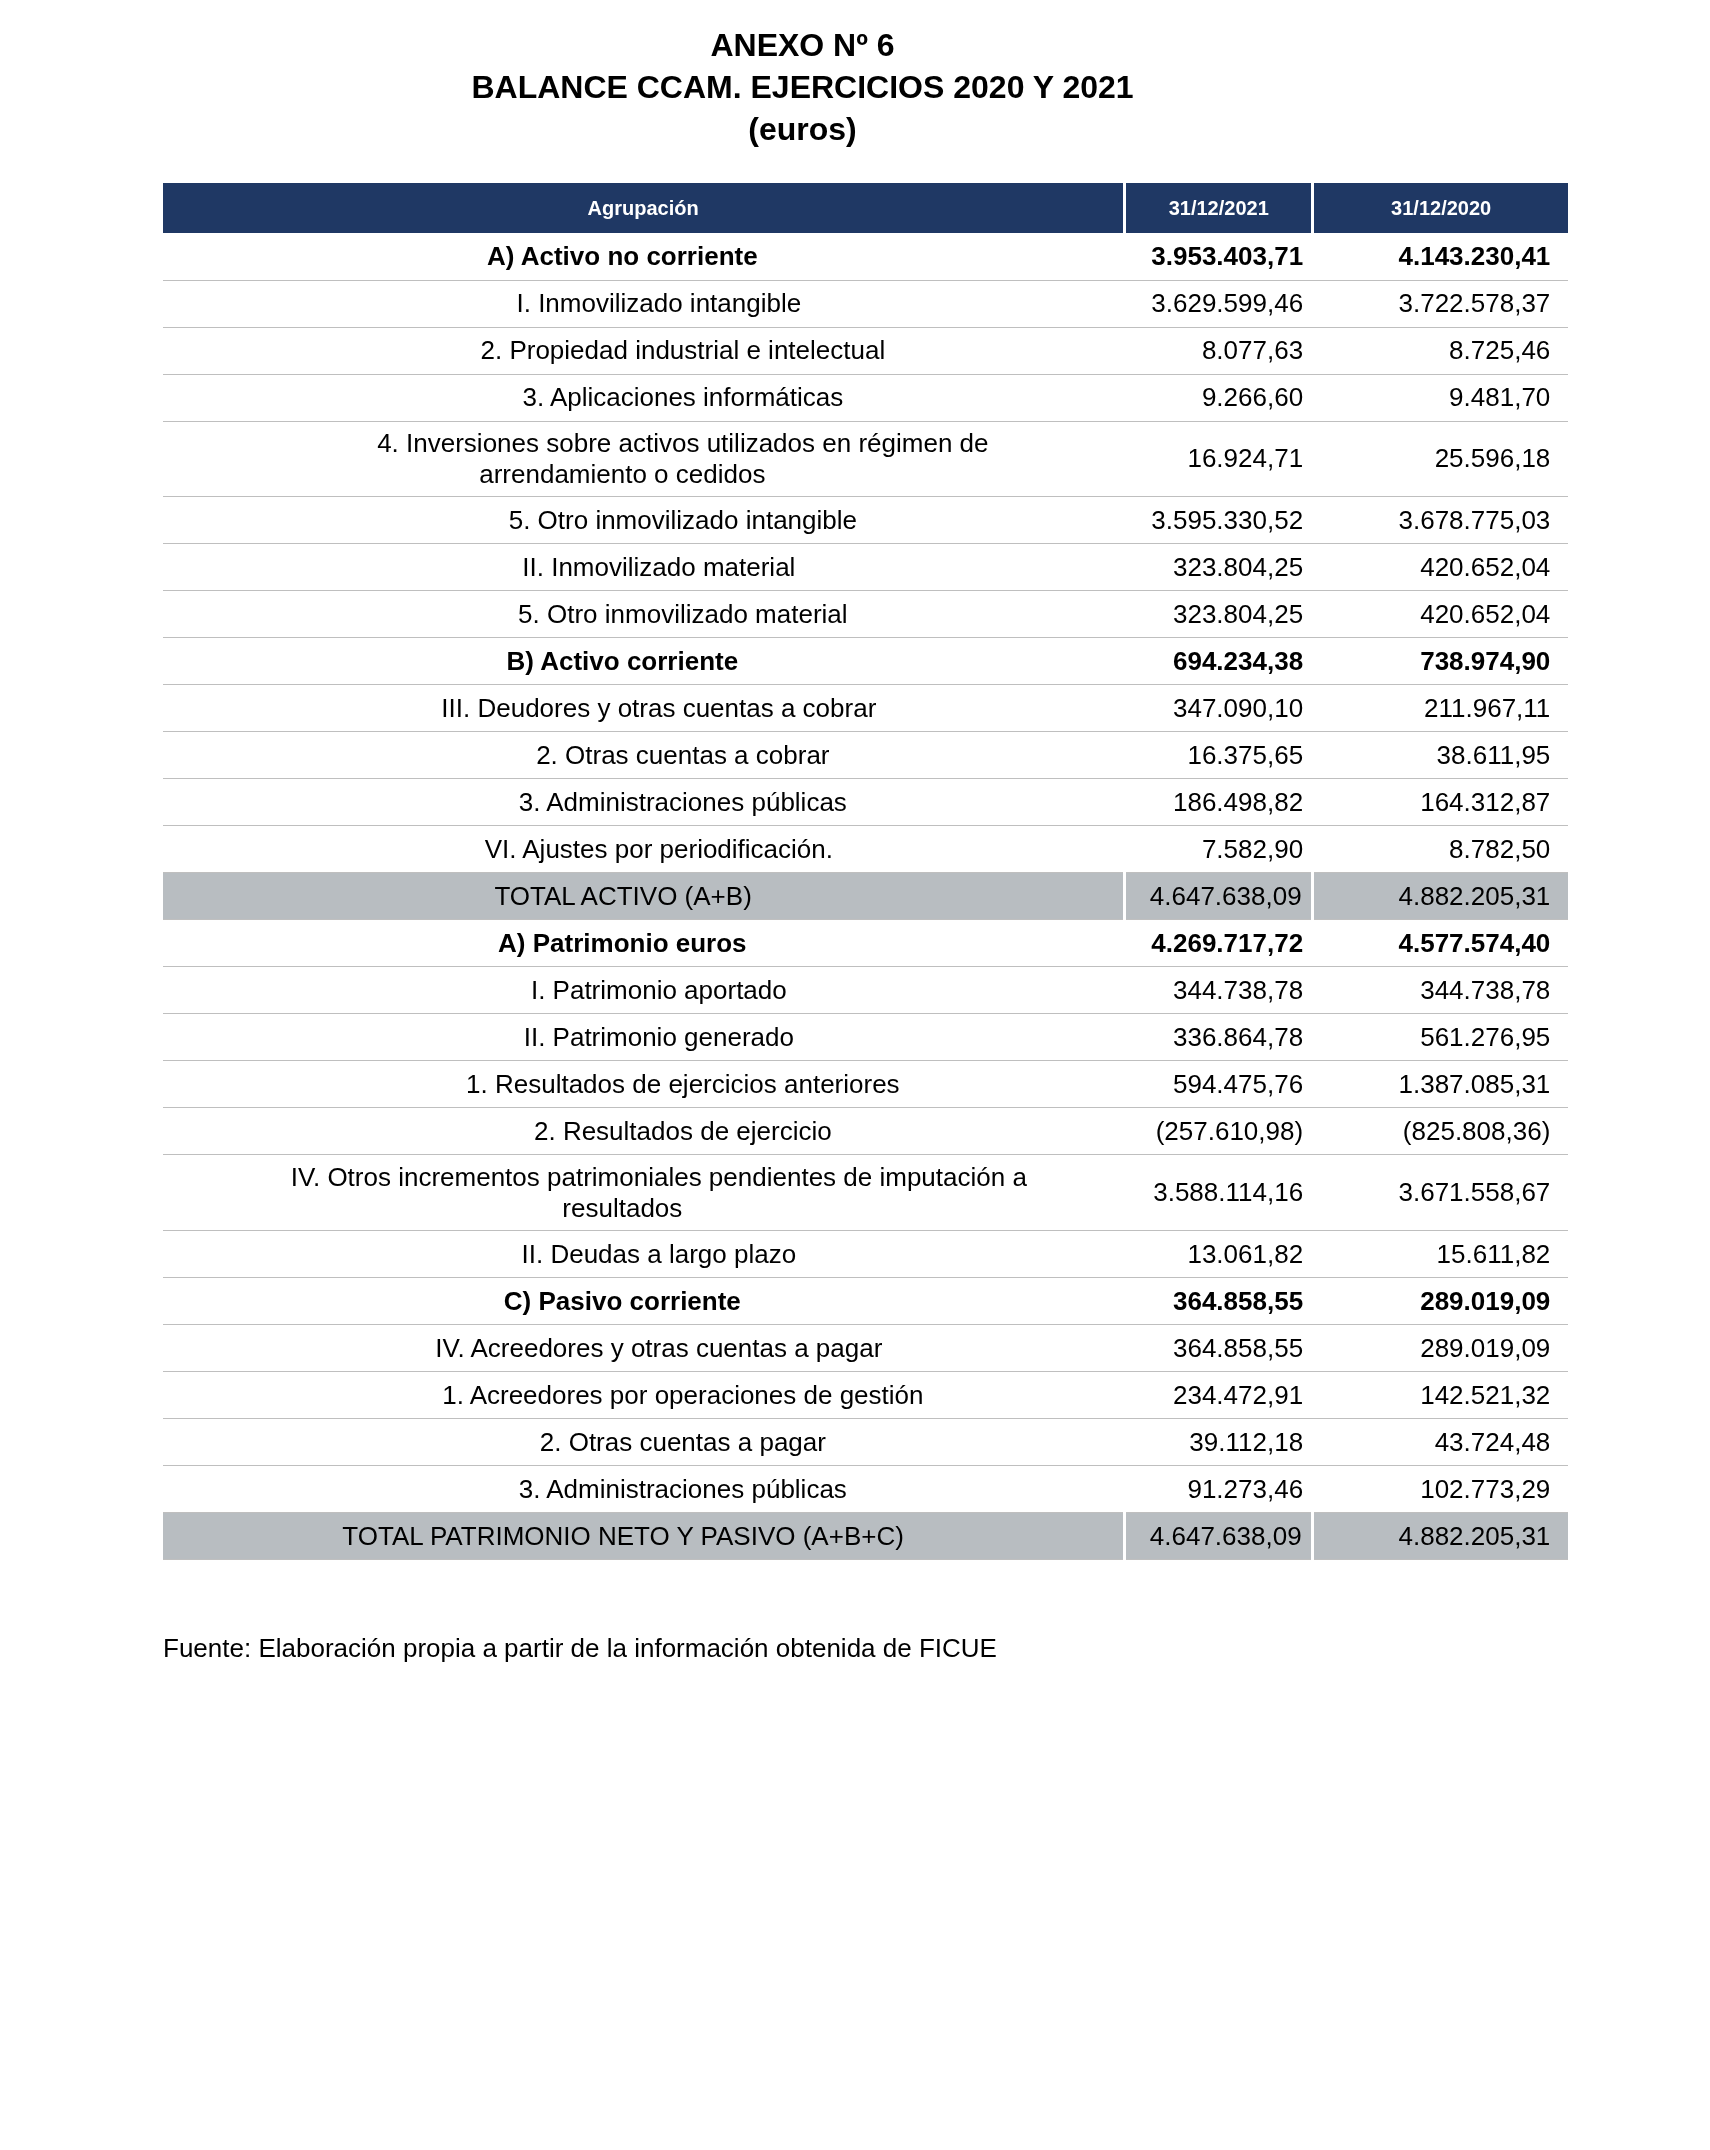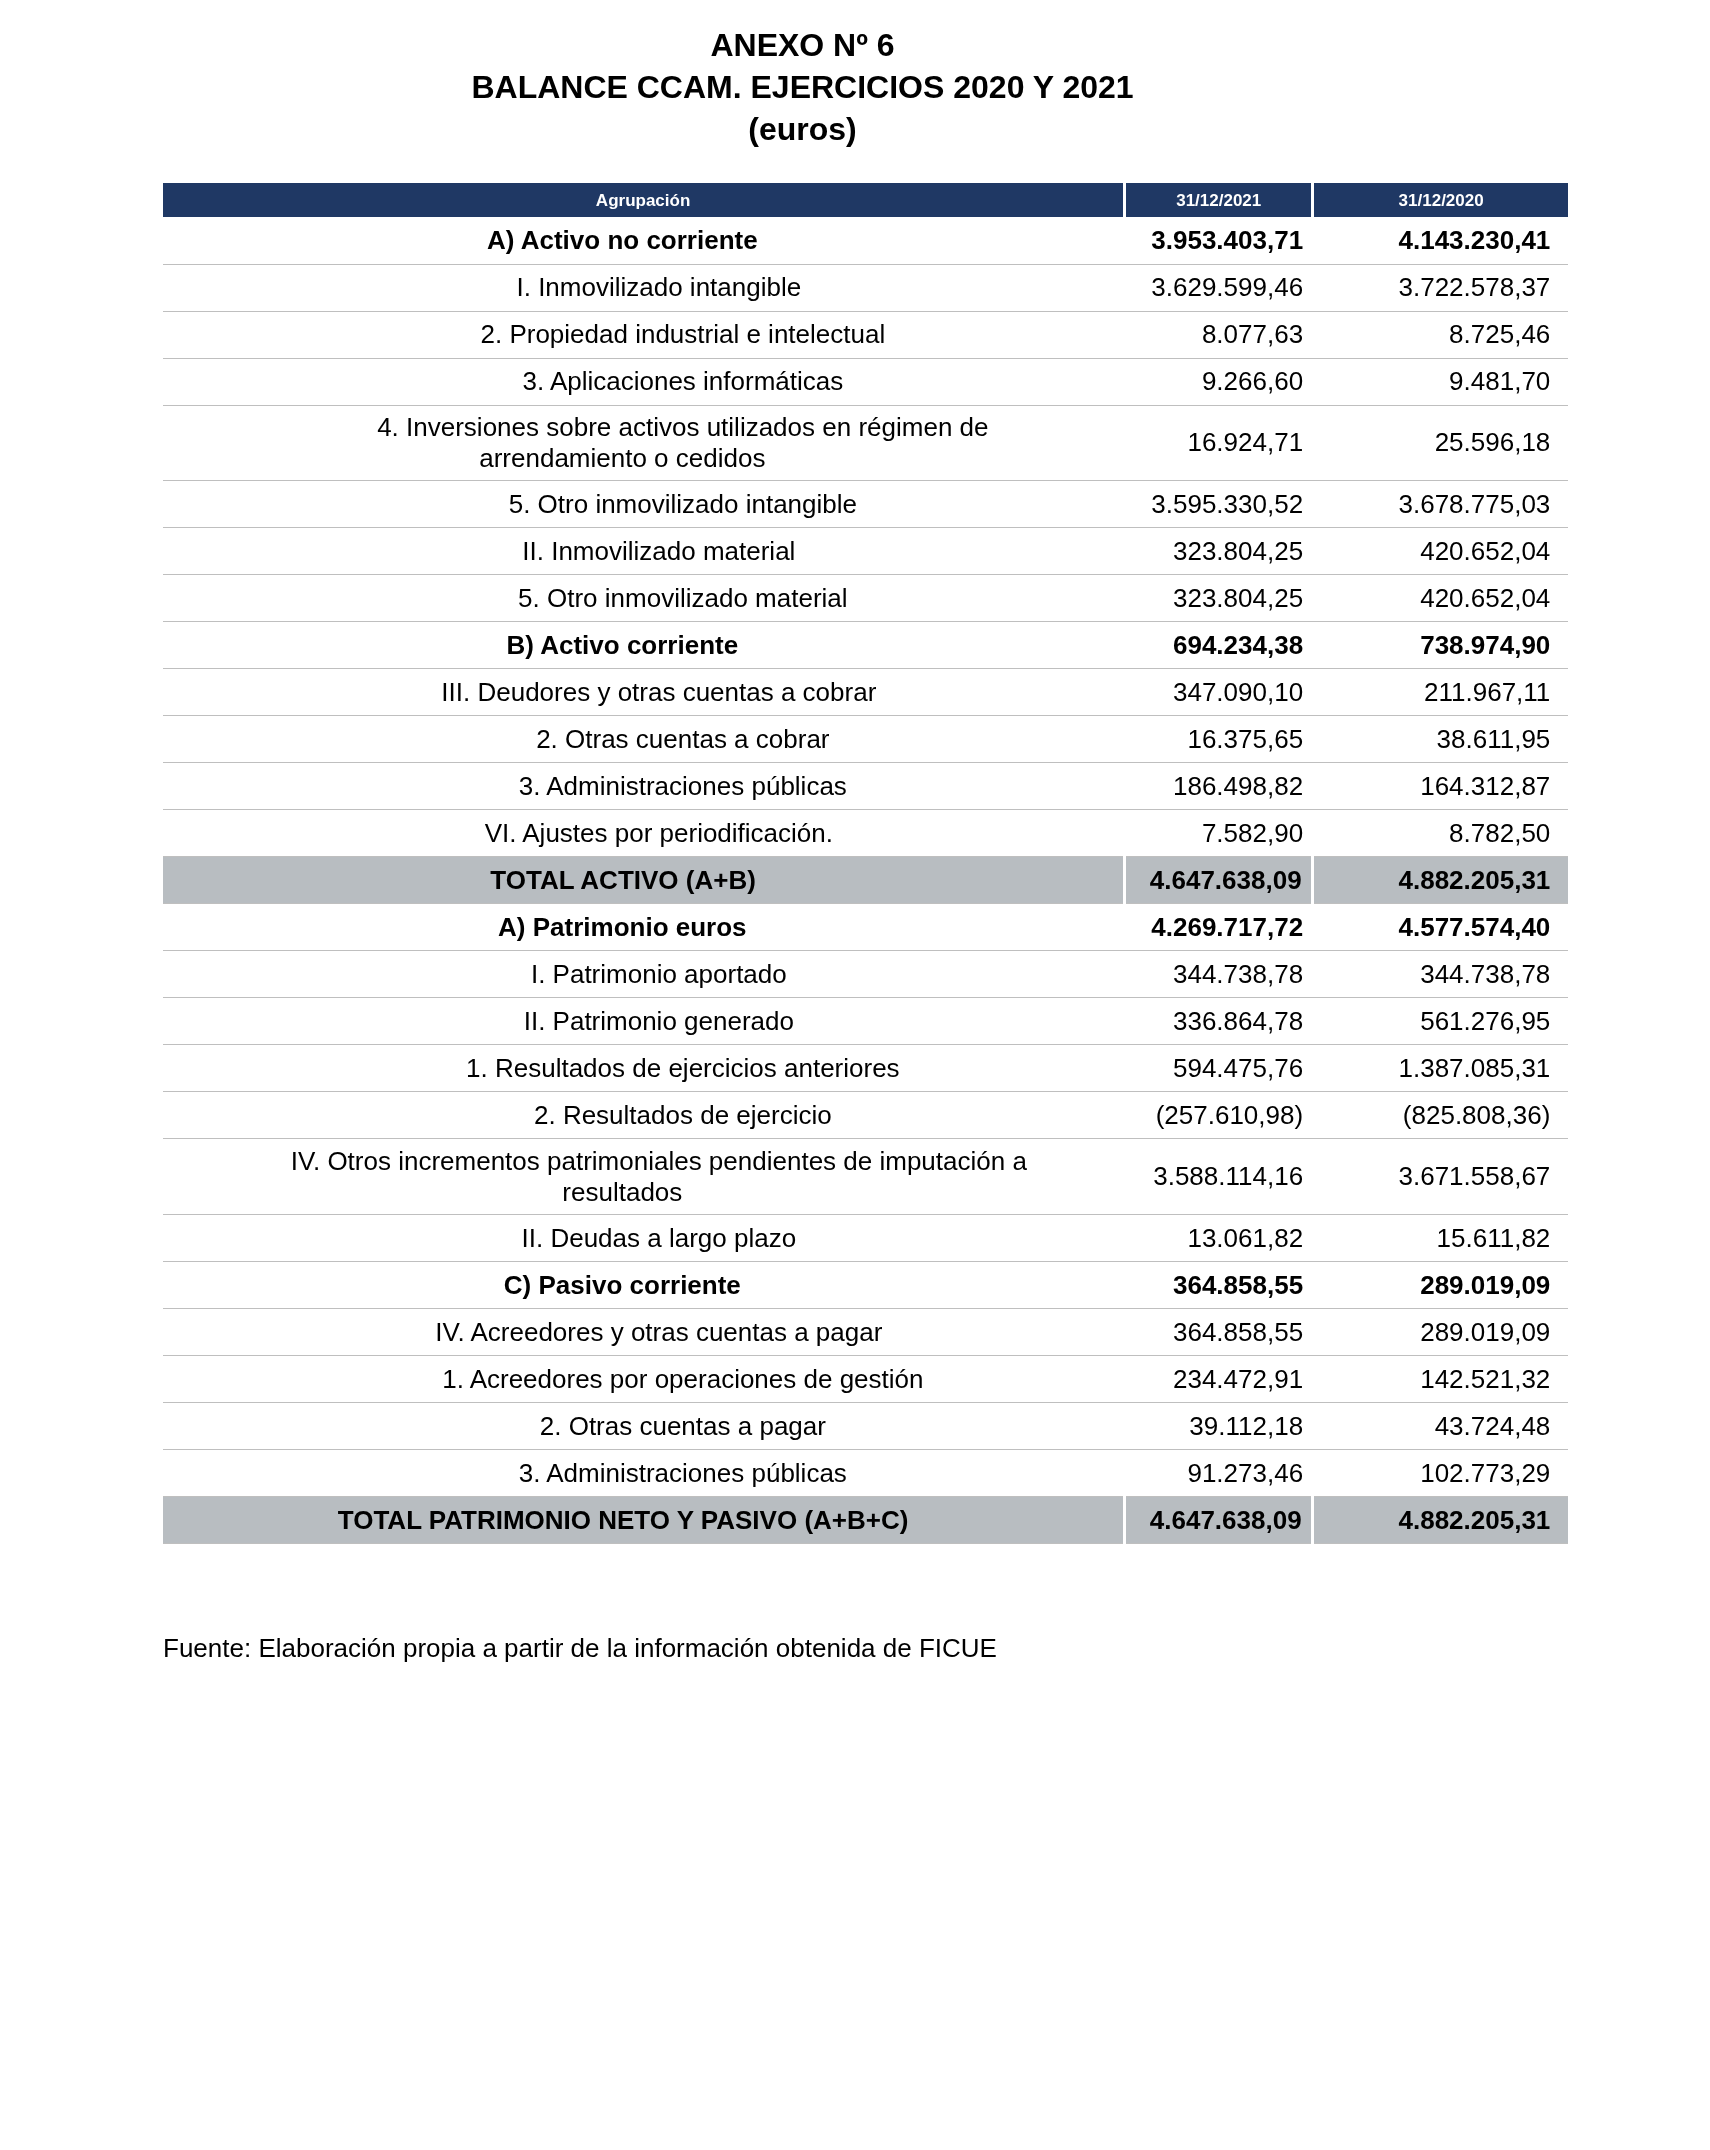--- a/index.html
+++ b/index.html
@@ -31,42 +31,42 @@
     border-collapse:collapse;table-layout:fixed;
     font-size:26px;line-height:31px;
   }
   col.c-label{width:961px;}
   col.c-num1{width:188px;}
   col.c-num2{width:255px;}
 
   thead th{
     background:var(--header-bg);color:var(--header-text);
     font-weight:bold;text-align:center;vertical-align:middle;
-    height:34px;font-size:17px;
+    height:50px;font-size:20px;
   }
   thead th + th{border-left:3.2px solid #ffffff;}
 
   tbody tr{border-bottom:1.6px solid var(--row-border);}
   tbody td{vertical-align:middle;height:47px;}
 
   td.col-label{
     text-align:center;
     padding:6.4px 56px 6.4px 13px;
   }
   td.col-num{
     text-align:right;white-space:nowrap;
     padding:6.4px 9.7px 6.4px 0;
   }
   td.col-num-last{padding-right:17.7px;}
 
   tr.row-section td{font-weight:bold;}
   tr.row-level1 td.col-label{text-indent:73px;}
   tr.row-level2 td.col-label{text-indent:121px;}
   tr.row-total td{
-    font-weight:bold;
+    font-weight:normal;
     background:var(--total-bg);
   }
   tr.row-total td + td{border-left:3.2px solid #ffffff;}
   tr.row-total td.col-label{padding-left:16px;}
 
   
   .footer{
     position:absolute;left:163px;top:1632px;
     font-size:26px;line-height:32px;text-align:left;
   }

